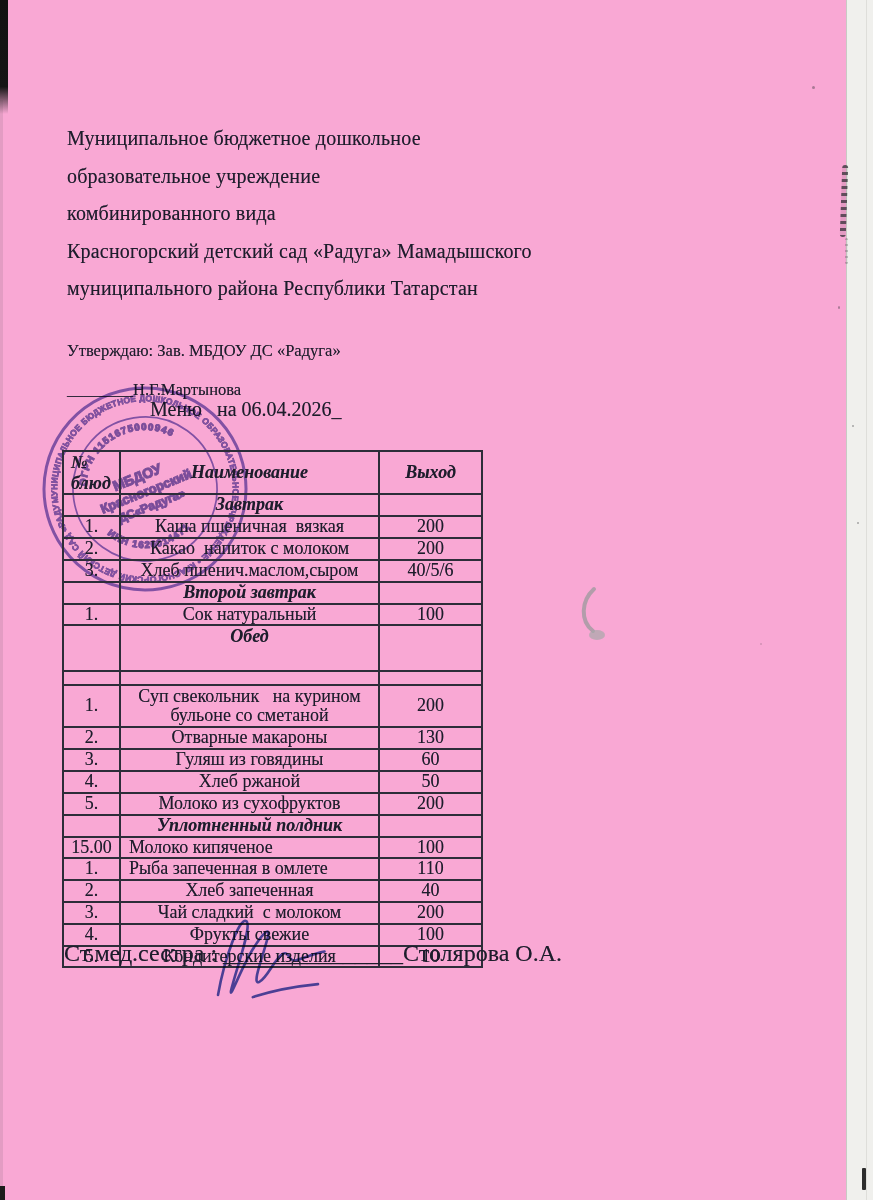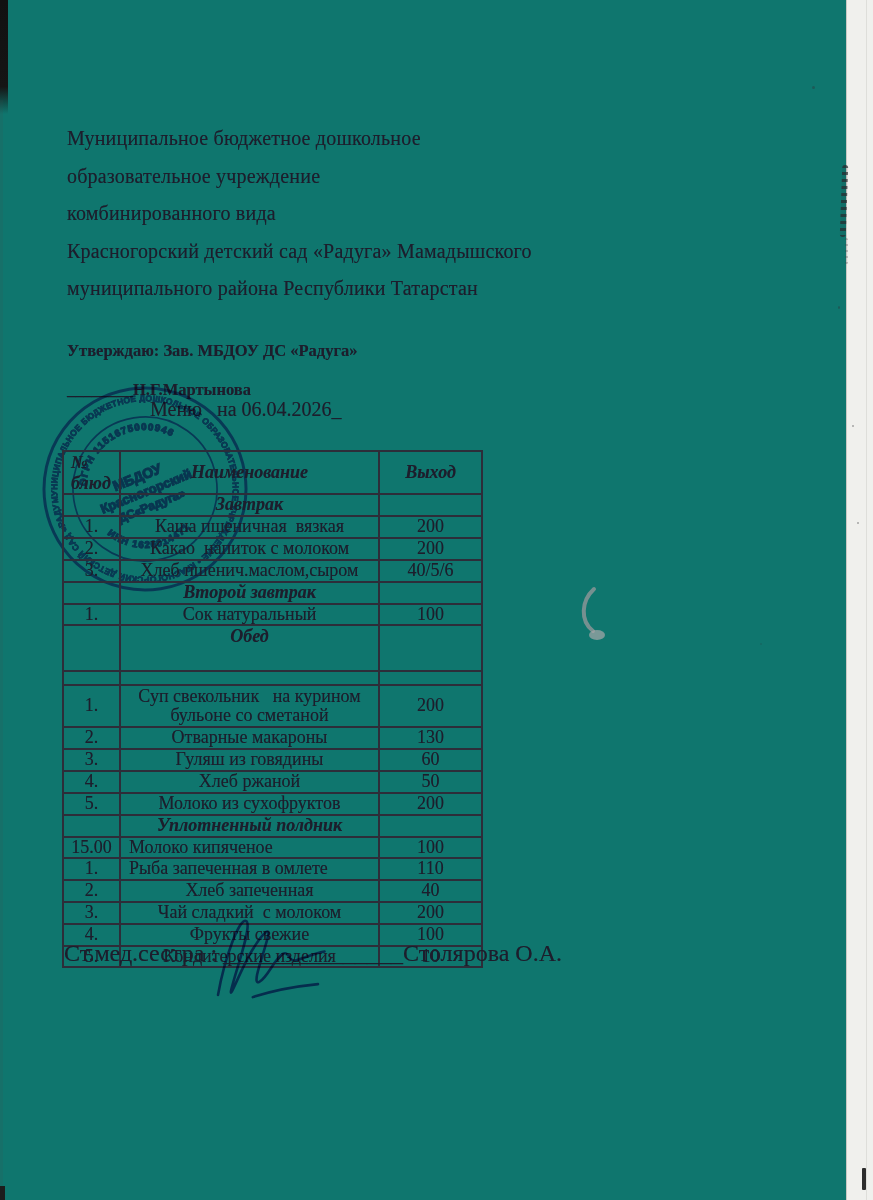--- a/index.html
+++ b/index.html
@@ -1,19 +1,19 @@
 <!DOCTYPE html>
 <html><head>
 <meta charset="utf-8">
 <style>
   html,body{margin:0;padding:0;background:#e8e8e6;}
   .page{
     position:relative;
     width:873px;height:1200px;
-    background:#0f766e;
+    background:#f9a8d4;
     font-family:"Liberation Serif", serif;
     color:#1d1d2c;
     overflow:hidden;
     text-shadow:0 0 .6px rgba(29,29,44,.5);
   }
   
   .art{position:absolute;}
   .edge-left-black{left:0;top:0;width:8px;height:114px;
     background:linear-gradient(to bottom,#111 0%,#151515 76%,rgba(17,17,17,0) 100%);}
   .edge-left-faint{left:0;top:100px;width:3px;height:1086px;background:rgba(70,70,70,.12);}
@@ -29,21 +29,21 @@
   .right-mark-bottom{left:862px;top:1168px;width:4px;height:22px;background:#2d2d2d;border-radius:1px;}
   .speck{border-radius:50%;background:rgba(50,50,55,.4);}
   .s1{left:812px;top:86px;width:3px;height:3px;}
   .s2{left:838px;top:306px;width:2px;height:3px;}
   .s3{left:852px;top:425px;width:2px;height:2px;}
   .s4{left:857px;top:522px;width:2px;height:2px;}
   .s5{left:760px;top:643px;width:2px;height:2px;opacity:.5;}
   .crescent{left:572px;top:585px;}
   
   .org-header{position:absolute;left:67px;top:120px;font-size:20px;line-height:37.5px;letter-spacing:.2px;}
-  .approval{position:absolute;left:67px;top:341px;font-size:16.5px;font-weight:bold;}
+  .approval{position:absolute;left:67px;top:341px;font-size:16.5px;}
   .approval .sig-line-row{margin-top:19px;}
   .menu-title{position:absolute;left:150px;top:398px;font-size:20px;white-space:pre;}
   
   .menu-wrap{position:absolute;left:62px;top:450px;}
   table.menu{border-collapse:collapse;table-layout:fixed;width:419px;font-size:18px;color:#1d1d2c;}
   table.menu td{border:2px solid #2d2d39;padding:0 2px;text-align:center;vertical-align:middle;
     line-height:1.1;white-space:pre-wrap;overflow:hidden;}
   tr.header td{font-style:italic;font-weight:bold;}
   tr.header td.num{text-align:left;padding-left:7px;white-space:pre-line;line-height:1.15;}
   tr.section td.name{font-style:italic;font-weight:bold;}

